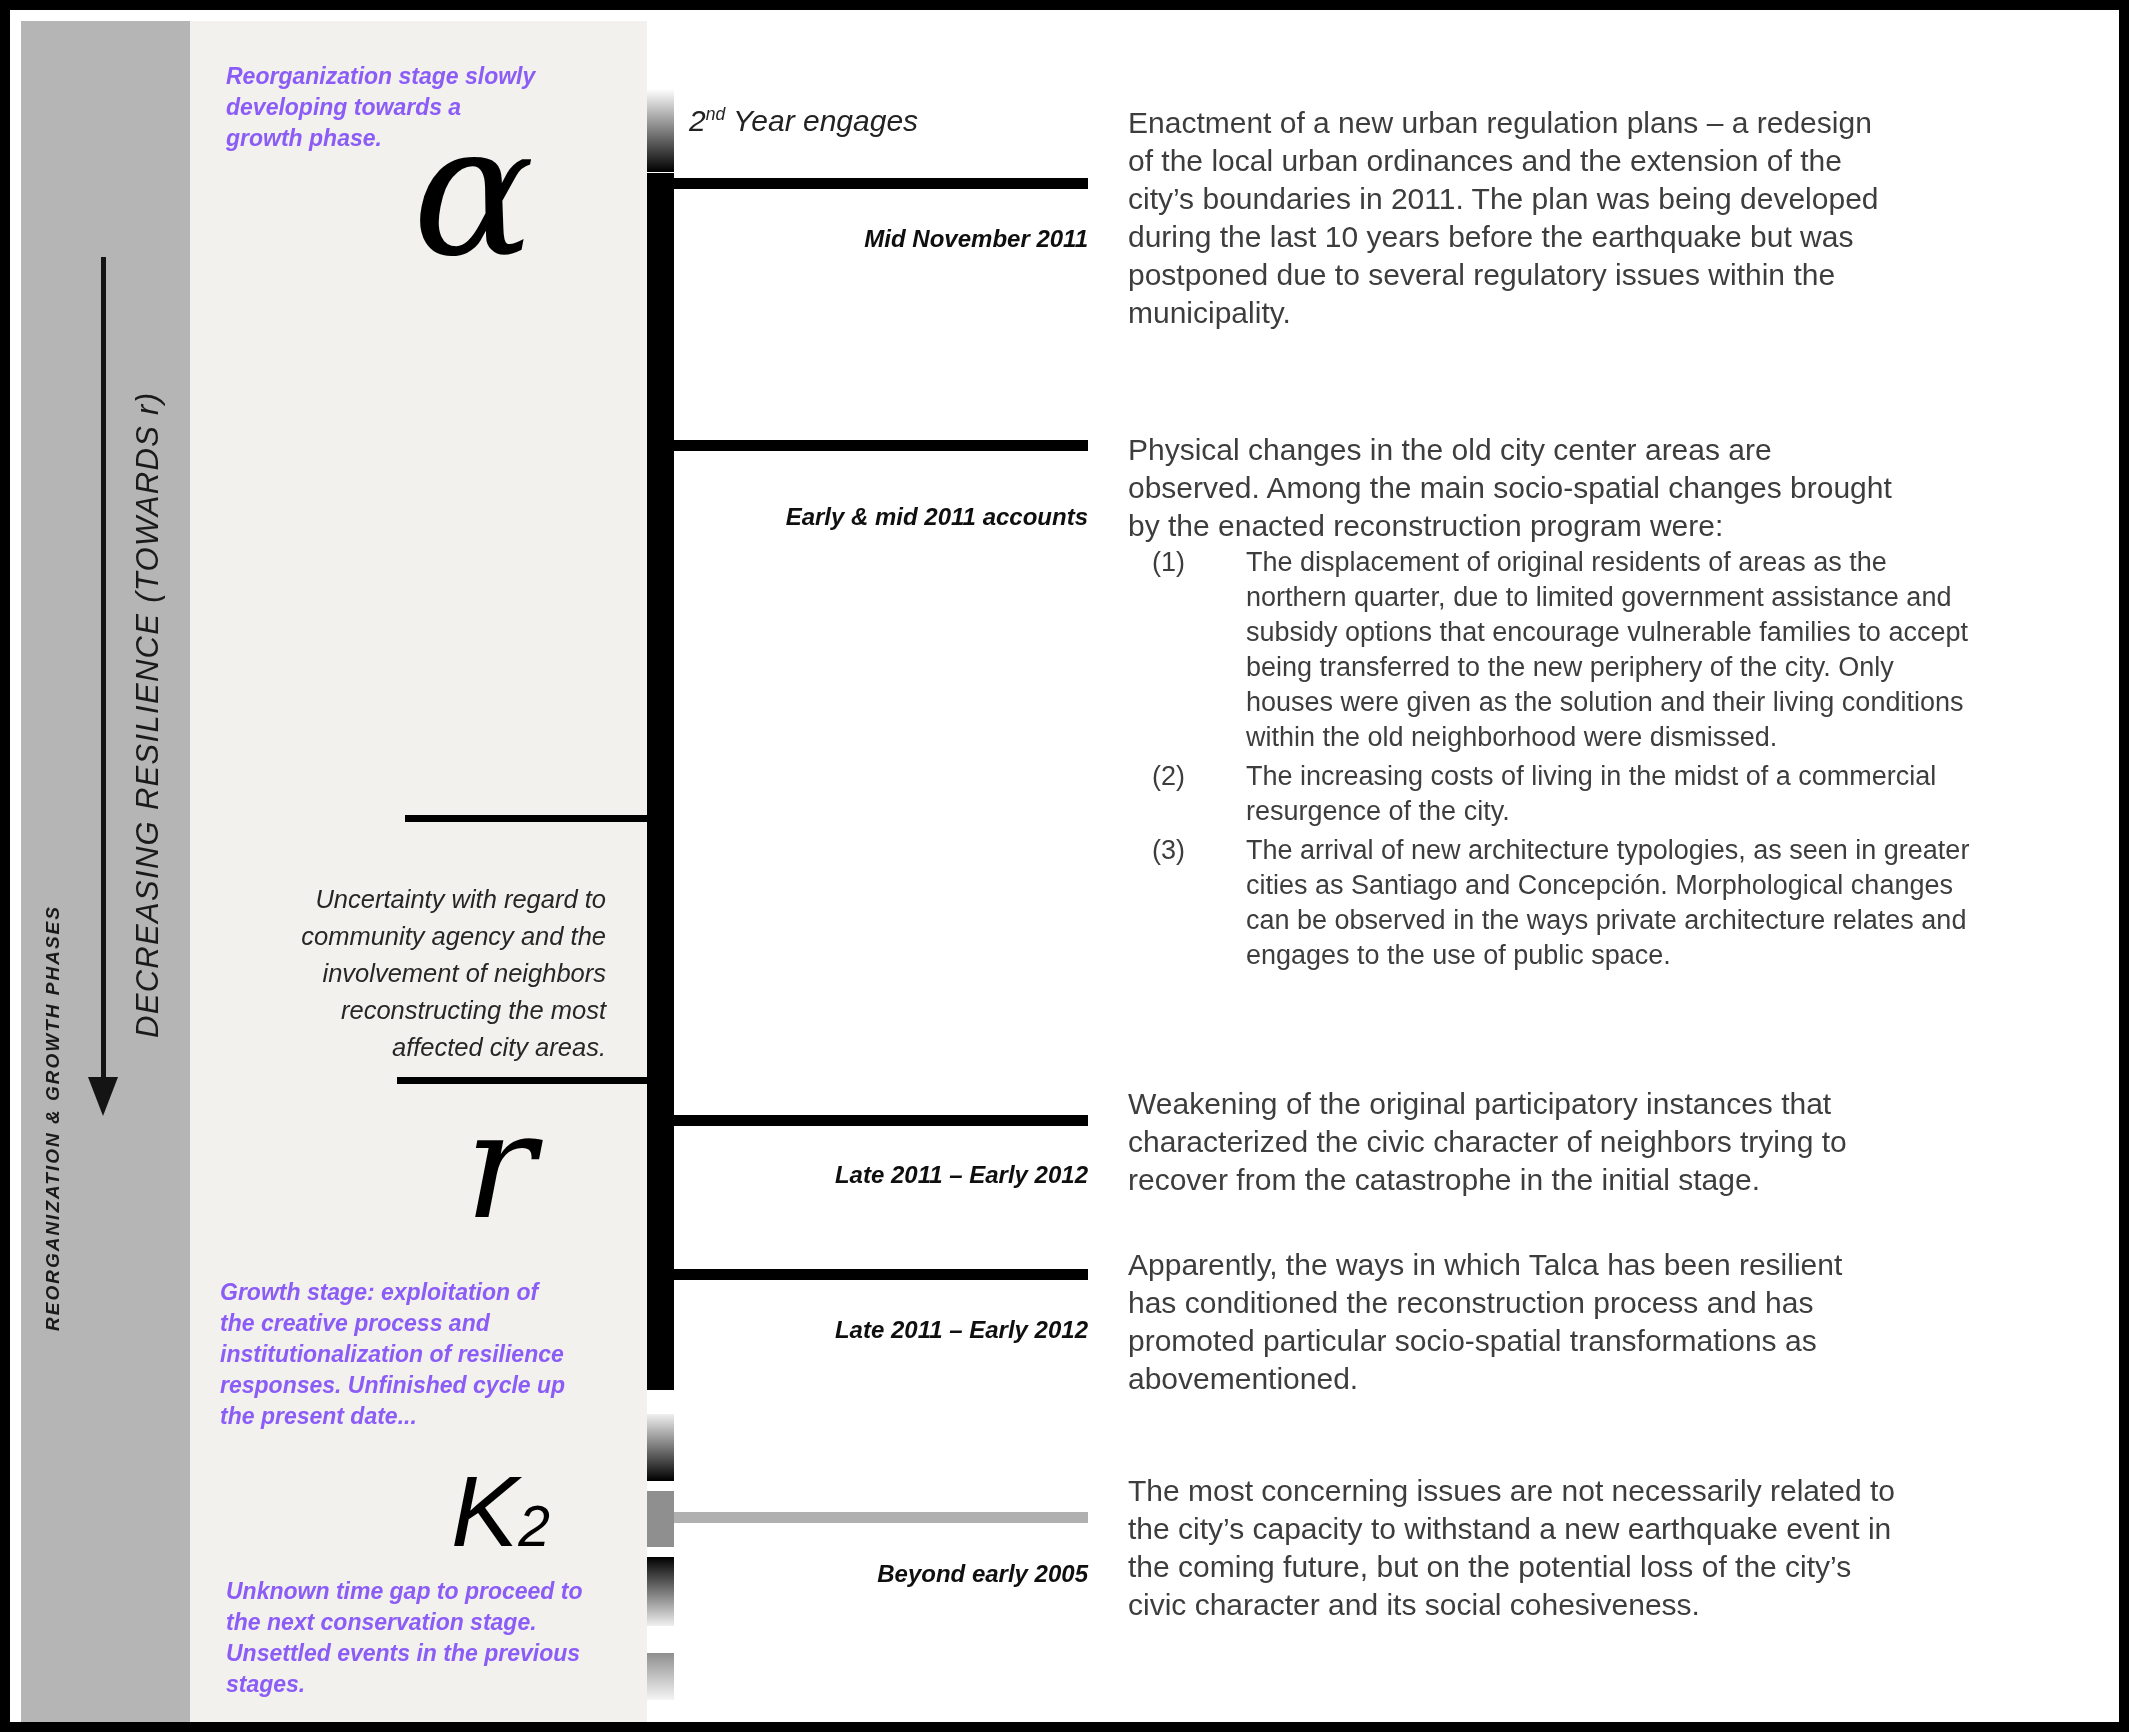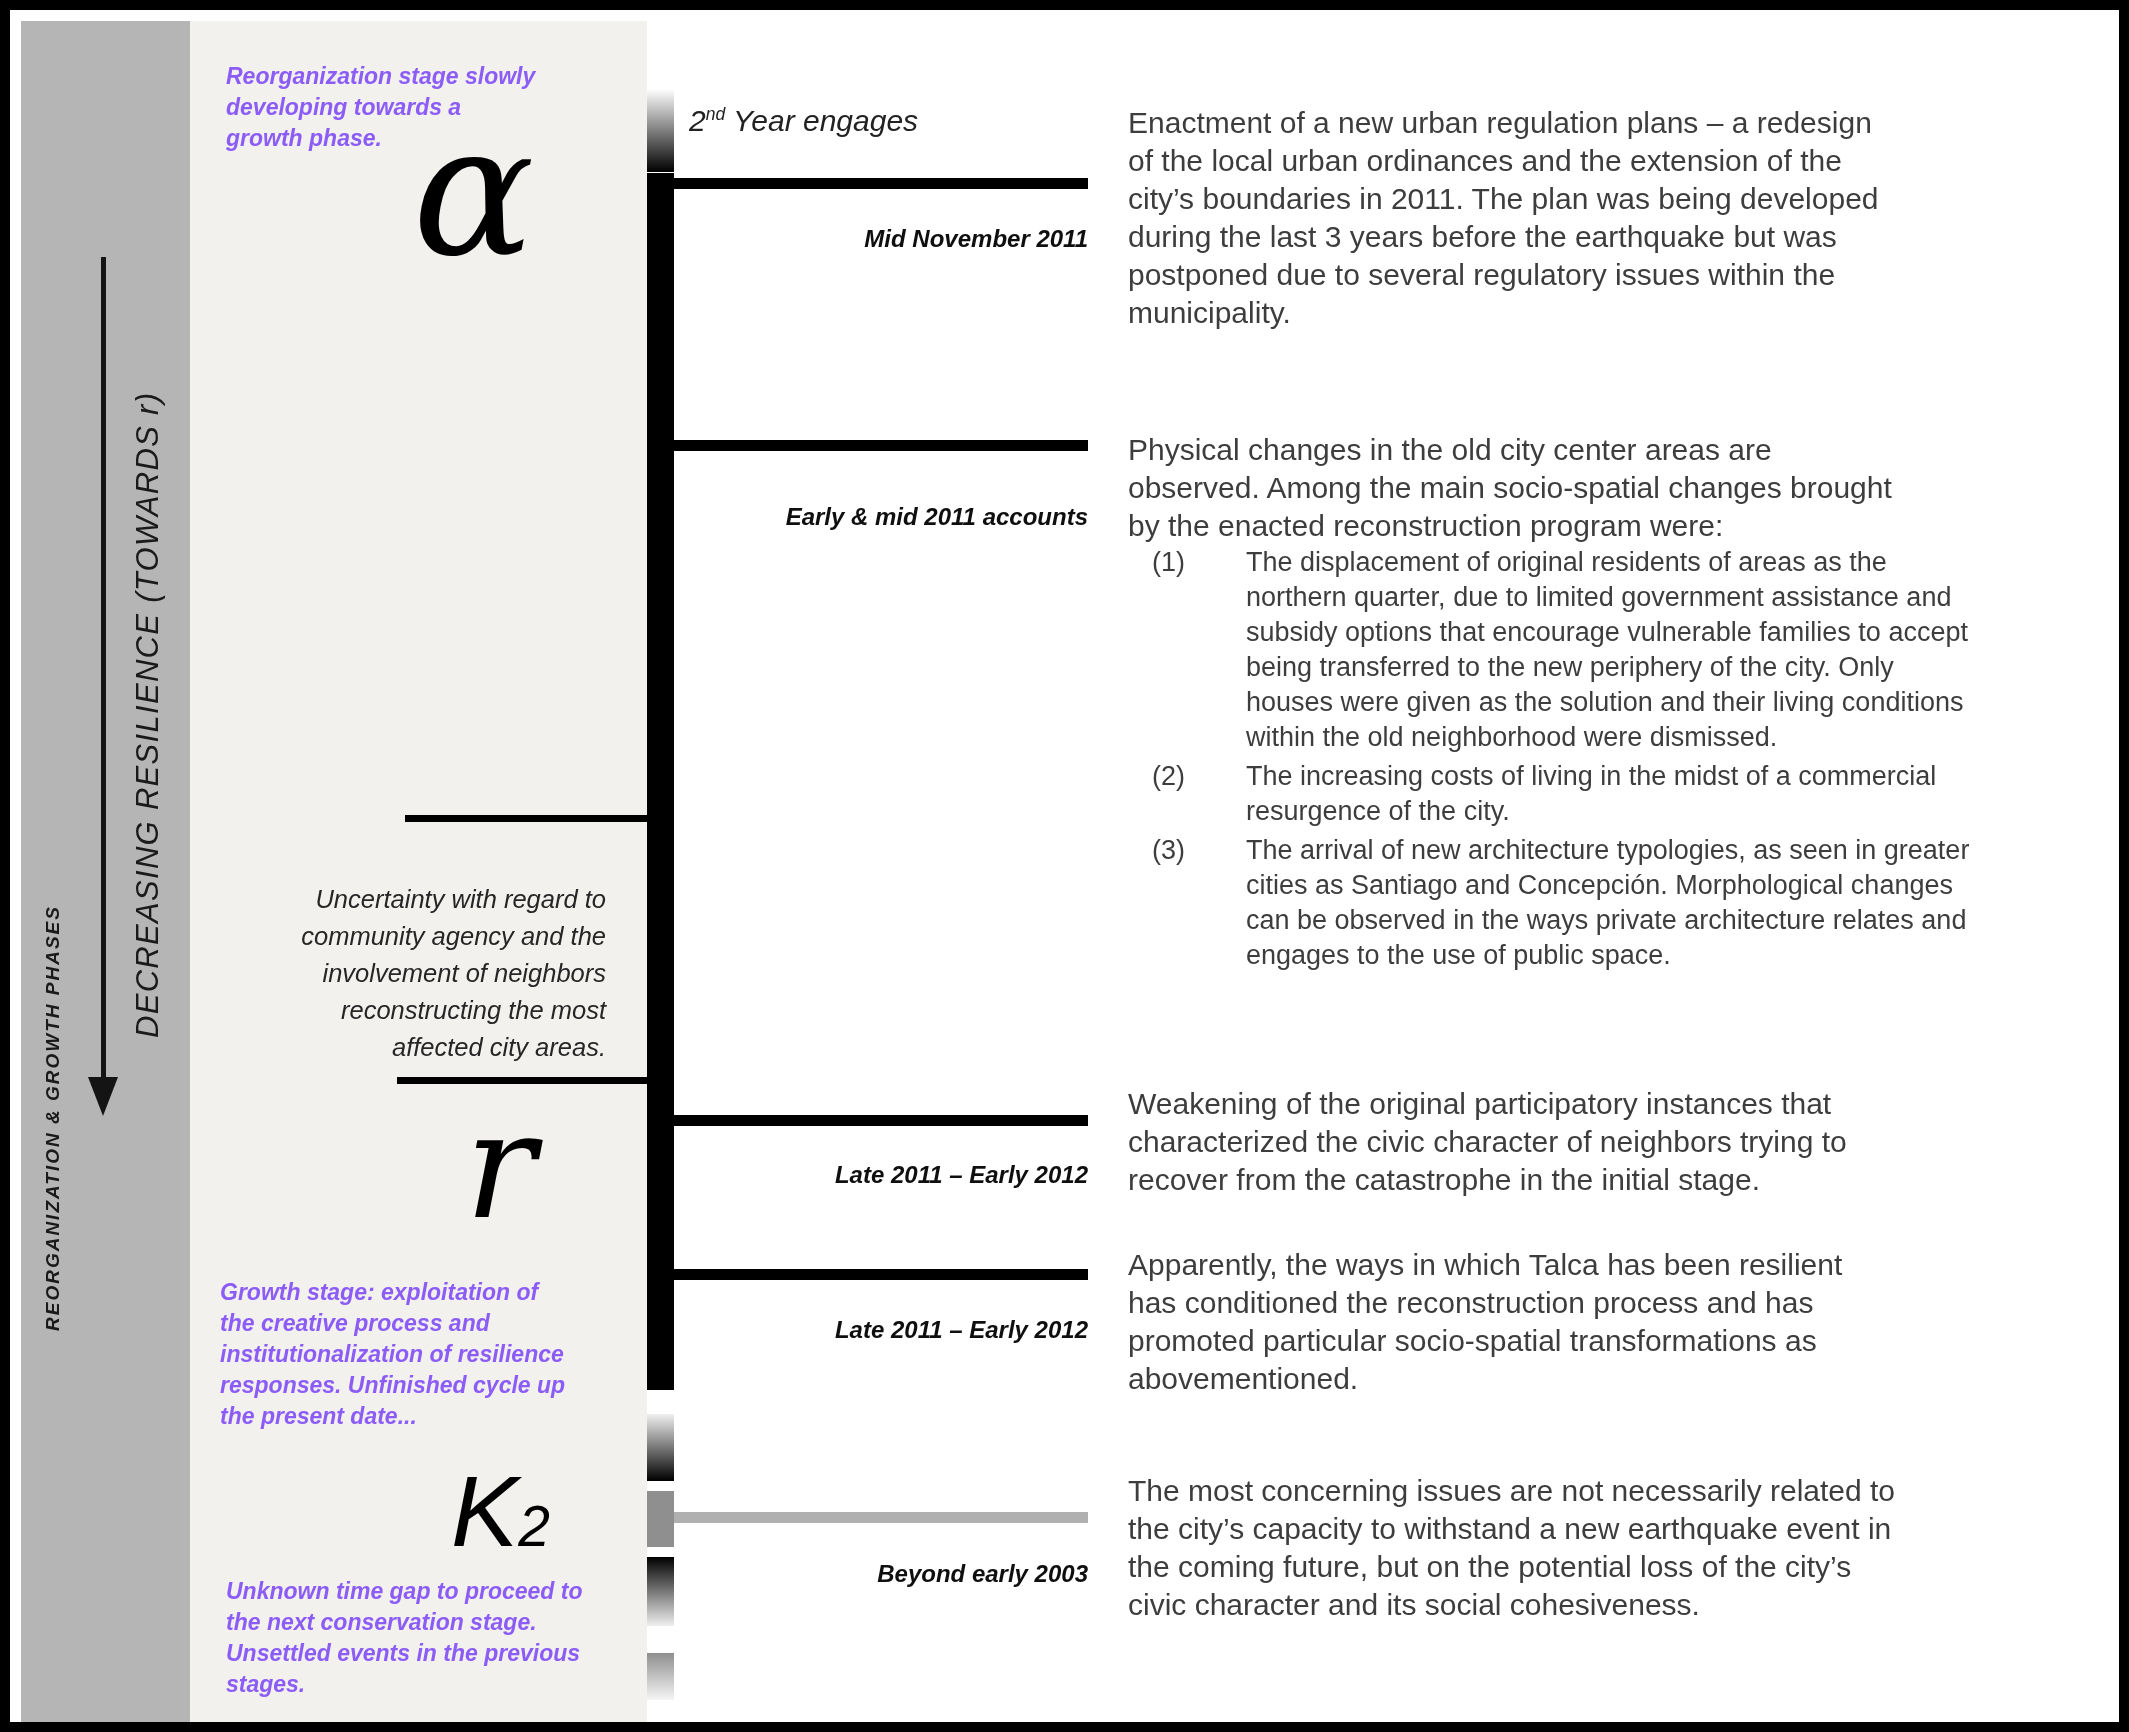--- a/index.html
+++ b/index.html
@@ -117,26 +117,26 @@
   <div class="conn conn-r" style="top:1259px;"></div>
   <div class="conn conn-r conn-gray" style="top:1502px;"></div>
 
   <div class="abs tl-header">
     <span>2</span><span class="sup">nd</span><span> Year engages</span>
   </div>
   <div class="abs date-label" style="top:214px;">Mid November 2011</div>
   <div class="abs date-label" style="top:492px;">Early &amp; mid 2011 accounts</div>
   <div class="abs date-label" style="top:1150px;">Late 2011 – Early 2012</div>
   <div class="abs date-label" style="top:1305px;">Late 2011 – Early 2012</div>
-  <div class="abs date-label" style="top:1549px;">Beyond early 2003</div>
+  <div class="abs date-label" style="top:1549px;">Beyond early 2005</div>
 
   <div class="abs para" style="top:94px;">Enactment of a new urban regulation plans – a redesign
 of the local urban ordinances and the extension of the
 city’s boundaries in 2011. The plan was being developed
-during the last 3 years before the earthquake but was
+during the last 10 years before the earthquake but was
 postponed due to several regulatory issues within the
 municipality.</div>
   <div class="abs para" style="top:421px;">Physical changes in the old city center areas are
 observed. Among the main socio-spatial changes brought
 by the enacted reconstruction program were:</div>
 
   <div class="abs list">
     <div class="list-row">
       <div class="list-num">(1)</div>
       <div class="list-text">The displacement of original residents of areas as the

